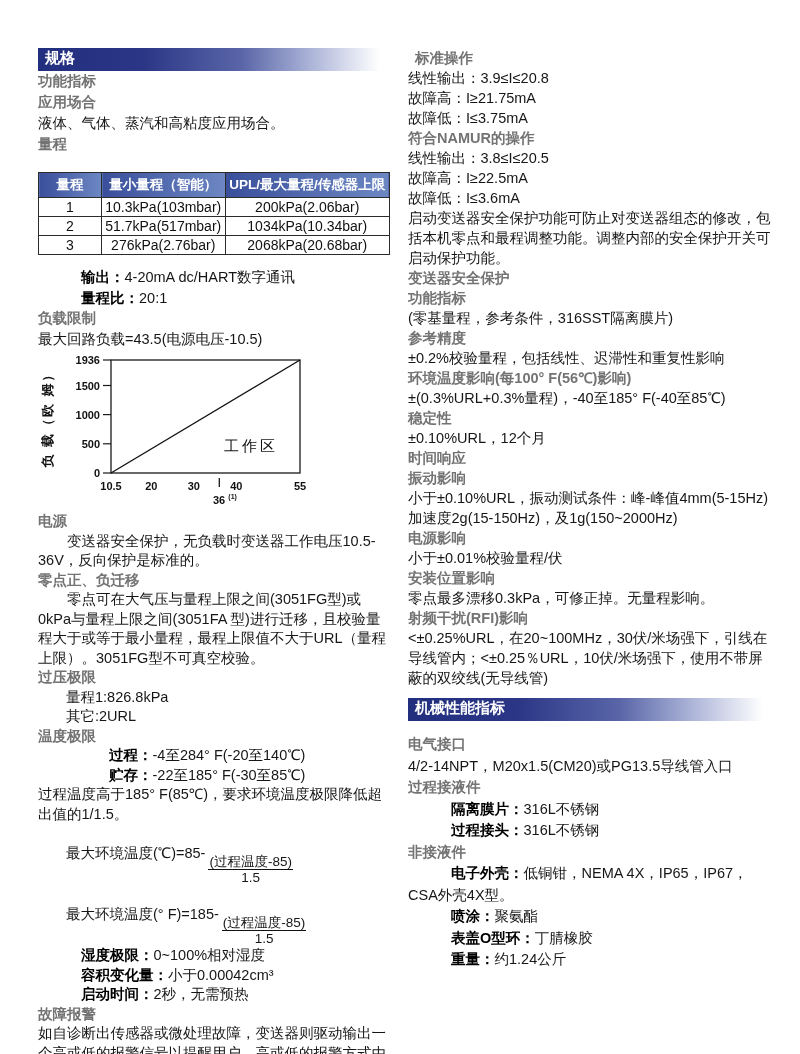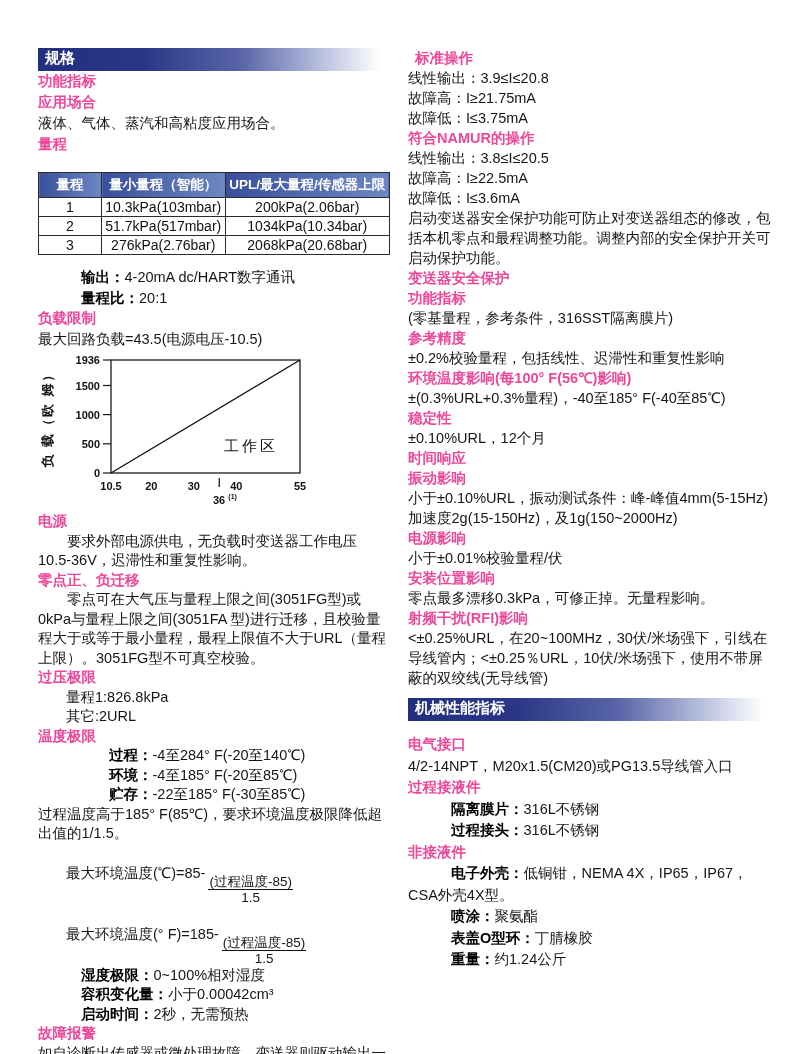--- a/index.html
+++ b/index.html
@@ -4,21 +4,21 @@
 <style>
   html,body{margin:0;padding:0;background:#fff;}
   .page{position:relative;width:800px;height:1054px;background:#ffffff;overflow:hidden;
         font-family:"Liberation Sans",sans-serif;color:#161616;}
   .col{position:absolute;top:48px;}
   .col-left{left:38px;width:352px;}
   .col-right{left:408px;width:366px;}
   .bar{height:23px;line-height:23px;padding-left:7px;color:#fff;font-weight:bold;font-size:15px;
        background:linear-gradient(90deg,#222f7e 0%,#2b3786 30%,#5a66a8 58%,#aeb6d9 78%,#ffffff 97%);font-family:Liberation Mono, monospace;}
   .line{font-size:14.5px;line-height:20px;}
-  .sect{font-weight:bold;color:#ec4899;}
+  .sect{font-weight:bold;color:#737373;}
   .lbl{font-weight:bold;color:#000;padding-left:43px;}
   .ind{padding-left:28px;}
   .ind6{padding-left:7px;}
   .para{text-indent:2em;}
   .intro .line{line-height:21px;}
   .outp .line{line-height:20.5px;}
   .lower .line{line-height:19.5px;}
   .mech .line{line-height:21.5px;}
   .range-table{width:100%;border-collapse:collapse;margin:17px 0 12px 0;text-align:center;}
   .range-table th{background:linear-gradient(90deg,#394f9b,#6d87c3);color:#fff;font-size:13.5px;
@@ -115,29 +115,28 @@
         <line x1="181.3" y1="124" x2="181.3" y2="133" stroke="#1a1a1a" stroke-width="1.3"></line>
         <text x="175" y="150" font-size="11" font-weight="bold">
           <tspan>36</tspan>
           <tspan dy="-5" font-size="7">(1)</tspan>
         </text>
       </svg>
     </div>
 
     <div class="lines lower">
         <div class="line sect"><span>电源</span></div>
-        <div class="line para"><span>要求外部电源供电，无负载时变送器工作电压10.5-36V，迟滞性和重复性影响。</span></div>
+        <div class="line para"><span>变送器安全保护，无负载时变送器工作电压10.5-36V，反向保护是标准的。</span></div>
         <div class="line sect"><span>零点正、负迁移</span></div>
         <div class="line para"><span>零点可在大气压与量程上限之间(3051FG型)或0kPa与量程上限之间(3051FA 型)进行迁移，且校验量程大于或等于最小量程，最程上限值不大于URL（量程上限）。3051FG型不可真空校验。</span></div>
         <div class="line sect"><span>过压极限</span></div>
         <div class="line ind"><span>量程1:826.8kPa</span></div>
         <div class="line ind"><span>其它:2URL</span></div>
         <div class="line sect"><span>温度极限</span></div>
         <div class="line ind"><span class="lbl">过程：</span><span>-4至284° F(-20至140℃)</span></div>
-        <div class="line ind"><span class="lbl">环境：</span><span>-4至185° F(-20至85℃)</span></div>
         <div class="line ind"><span class="lbl">贮存：</span><span>-22至185° F(-30至85℃)</span></div>
         <div class="line body"><span>过程温度高于185° F(85℃)，要求环境温度极限降低超出值的1/1.5。</span></div>
         <div class="line ind"><span>最大环境温度(℃)=85-</span><span class="frac"><span class="num">(过程温度-85)</span><span class="den">1.5</span></span></div>
         <div class="line ind"><span>最大环境温度(° F)=185-</span><span class="frac"><span class="num">(过程温度-85)</span><span class="den">1.5</span></span></div>
         <div class="line kv"><span class="lbl">湿度极限：</span><span>0~100%相对湿度</span></div>
         <div class="line kv"><span class="lbl">容积变化量：</span><span>小于0.00042cm³</span></div>
         <div class="line kv"><span class="lbl">启动时间：</span><span>2秒，无需预热</span></div>
         <div class="line sect"><span>故障报警</span></div>
         <div class="line body"><span>如自诊断出传感器或微处理故障，变送器则驱动输出一个高或低的报警信号以提醒用户。高或低的报警方式由用户改变变送器的跳线插针术选择。报警输出值取决于变送器的工厂组态方式：是标准操作还是符合NAMUR的操作。</span></div>
       </div>

